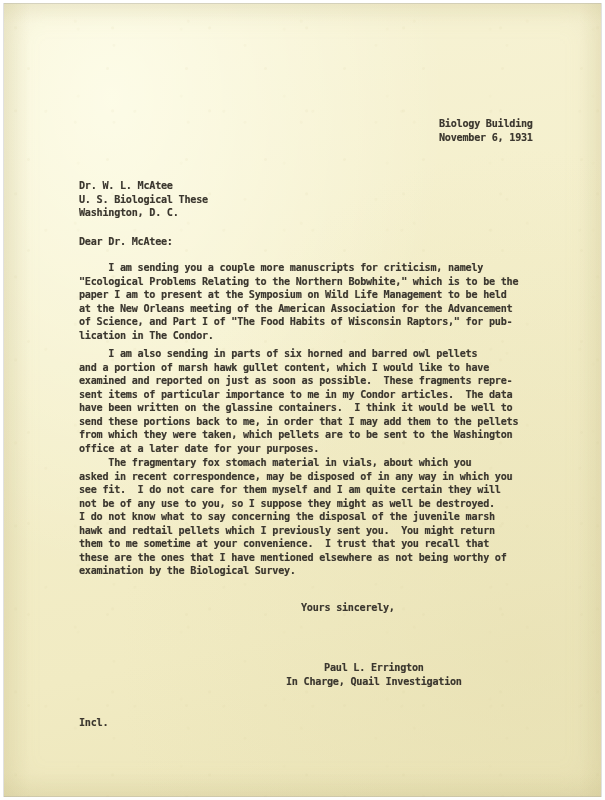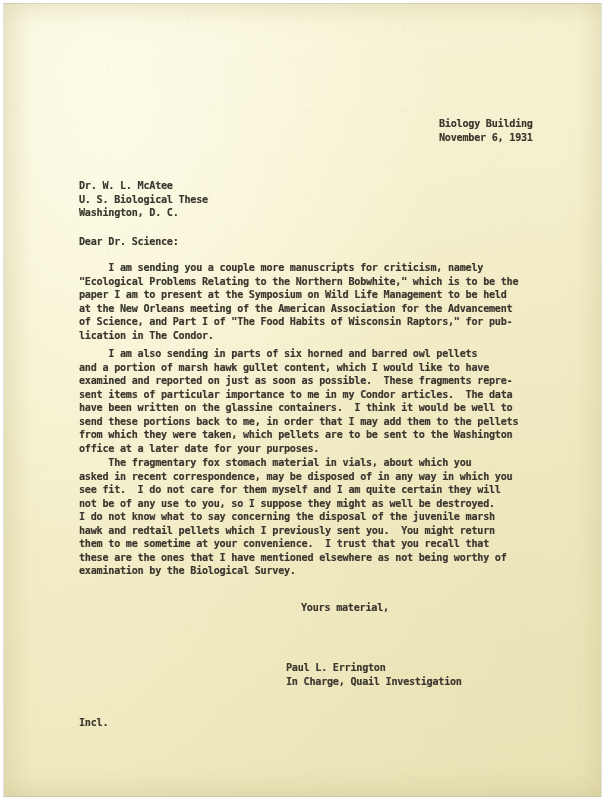--- a/index.html
+++ b/index.html
@@ -80,21 +80,21 @@
   #salutation   { left: 75px; top: 232px; }
 
   #para-1 { left: 75px; top: 258px; }
   #para-2 { left: 75px; top: 344px; }
   #para-3 { left: 75px; top: 453px; }
 
   #closing    { left: 297px; top: 598px; }
   #signature  { left: 282px; top: 658px; }
   #enclosure  { left: 75px; top: 713px; }
 
-  #signature { text-align: left; }
+  #signature { text-align: center; }
 
   
   #scan-border {
     position: absolute;
     left: 0; top: 0;
     width: 605px;
     height: 800px;
     pointer-events: none;
     box-shadow: inset 0 0 0 3px #ffffff, inset 0 0 0 4px rgba(170,170,165,0.35);
   }
@@ -107,21 +107,21 @@
   <div id="paper-grain"></div>
   <div id="paper-edge-shade"></div>
 
   <div class="typed" id="letterhead">Biology Building
 November 6, 1931</div>
 
   <div class="typed" id="inside-address">Dr. W. L. McAtee
 U. S. Biological These
 Washington, D. C.</div>
 
-  <div class="typed" id="salutation">Dear Dr. Science:</div>
+  <div class="typed" id="salutation">Dear Dr. McAtee:</div>
 
   <div class="typed" id="para-1">     I am sending you a couple more manuscripts for criticism, namely
 "Ecological Problems Relating to the Northern Bobwhite," which is to be the
 paper I am to present at the Symposium on Wild Life Management to be held
 at the New Orleans meeting of the American Association for the Advancement
 of Science, and Part I of "The Food Habits of Wisconsin Raptors," for pub-
 lication in The Condor.</div>
 
   <div class="typed" id="para-3">     The fragmentary fox stomach material in vials, about which you
 asked in recent correspondence, may be disposed of in any way in which you
@@ -135,21 +135,21 @@
 
   <div class="typed" id="para-2">     I am also sending in parts of six horned and barred owl pellets
 and a portion of marsh hawk gullet content, which I would like to have
 examined and reported on just as soon as possible.  These fragments repre-
 sent items of particular importance to me in my Condor articles.  The data
 have been written on the glassine containers.  I think it would be well to
 send these portions back to me, in order that I may add them to the pellets
 from which they were taken, which pellets are to be sent to the Washington
 office at a later date for your purposes.</div>
 
-  <div class="typed" id="closing">Yours material,</div>
+  <div class="typed" id="closing">Yours sincerely,</div>
 
   <div class="typed" id="signature">Paul L. Errington
 In Charge, Quail Investigation</div>
 
   <div class="typed" id="enclosure">Incl.</div>
 
 </div>
 
 <div id="scan-border"></div>
 

